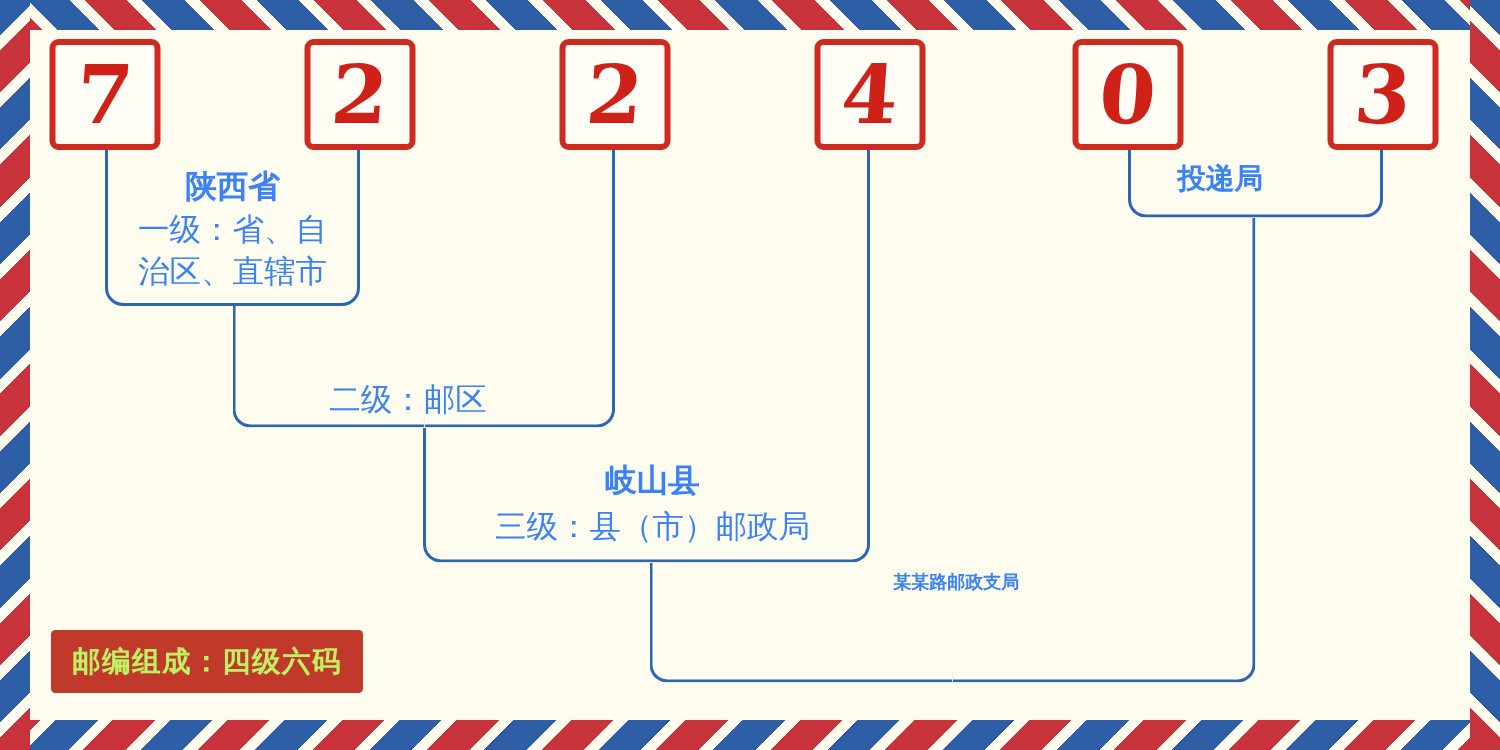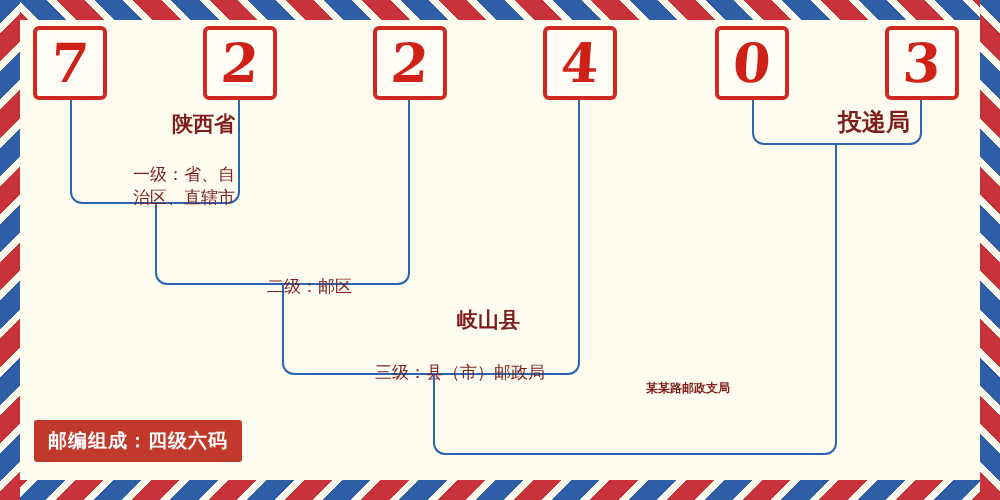--- a/index.html
+++ b/index.html
@@ -25,27 +25,27 @@
     transform:skewX(-4deg);line-height:1;
   }
 
   
   .ln{position:absolute;box-sizing:border-box;border:0 solid #2a66b4;}
   .bracket{border-left-width:2px;border-right-width:2px;border-bottom-width:2px;border-radius:0 0 12px 12px;}
   .elbow-l{border-left-width:2px;border-bottom-width:2px;border-bottom-left-radius:12px;}
   .elbow-r{border-right-width:2px;border-bottom-width:2px;border-bottom-right-radius:12px;}
 
   
-  .lbl{position:absolute;color:#7f1d1d;text-align:right;}
+  .lbl{position:absolute;color:#3b82f6;text-align:center;}
   .lbl.strong{font-weight:bold;font-size:21px;}
-  .lbl.plain{font-size:17px;line-height:1.35;margin-top:24px;}
+  .lbl.plain{font-size:21px;line-height:1.35;}
   .pre{white-space:pre-line;}
 
   .badge{
-    position:absolute;left:34px;top:420px;background:#c0392b;color:#ffffff;
+    position:absolute;left:34px;top:420px;background:#c0392b;color:#bef264;
     font-weight:bold;font-size:19px;padding:8px 14px;border-radius:3px;letter-spacing:1px;
   }
 </style>
 </head>
 <body>
 
 <div class="canvas">
 
   <div class="stripe top"></div>
   <div class="stripe bottom"></div>
@@ -79,21 +79,21 @@
   <div class="ln elbow-l" style="left:155px;top:204px;width:128px;height:81px;"></div>
   <div class="ln elbow-r" style="left:283px;top:100px;width:127px;height:185px;"></div>
   <div class="lbl plain" style="left:192px;top:252px;width:160px;font-family:Liberation Serif, serif;">二级：邮区</div>
 
   <div class="ln elbow-l" style="left:282px;top:285px;width:150px;height:90px;"></div>
   <div class="ln elbow-r" style="left:432px;top:100px;width:148px;height:275px;"></div>
   <div class="lbl strong" style="left:350px;top:306px;width:170px;">岐山县</div>
   <div class="lbl plain" style="left:325px;top:338px;width:220px;">三级：县（市）邮政局</div>
 
   <div class="ln bracket" style="left:752px;top:100px;width:170px;height:45px;"></div>
-  <div class="lbl strong" style="left:765px;top:106px;width:145px;font-size:24px;">投递局</div>
+  <div class="lbl strong" style="left:741px;top:106px;width:145px;font-size:19px;">投递局</div>
 
   <div class="ln elbow-l" style="left:433px;top:375px;width:202px;height:80px;"></div>
   <div class="ln elbow-r" style="left:635px;top:145px;width:202px;height:310px;"></div>
   <div class="lbl strong" style="left:545px;top:380px;width:185px;font-size:12px;">某某路邮政支局</div>
 
   <div class="badge">邮编组成：四级六码</div>
 
 </div>
 
 </body></html>

